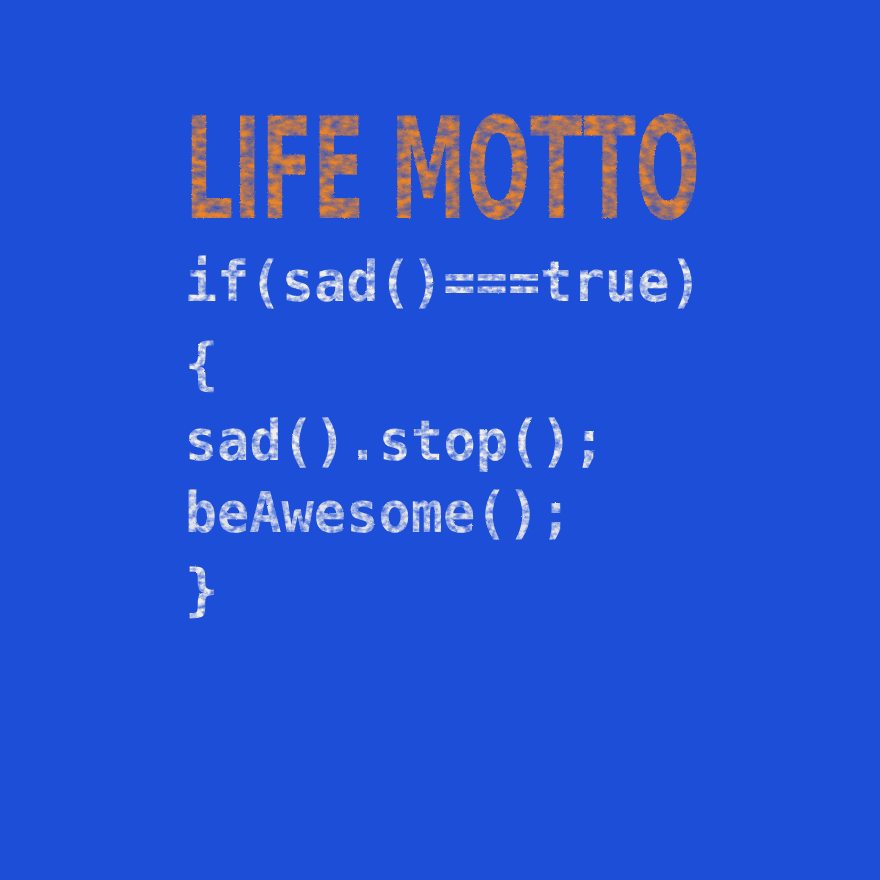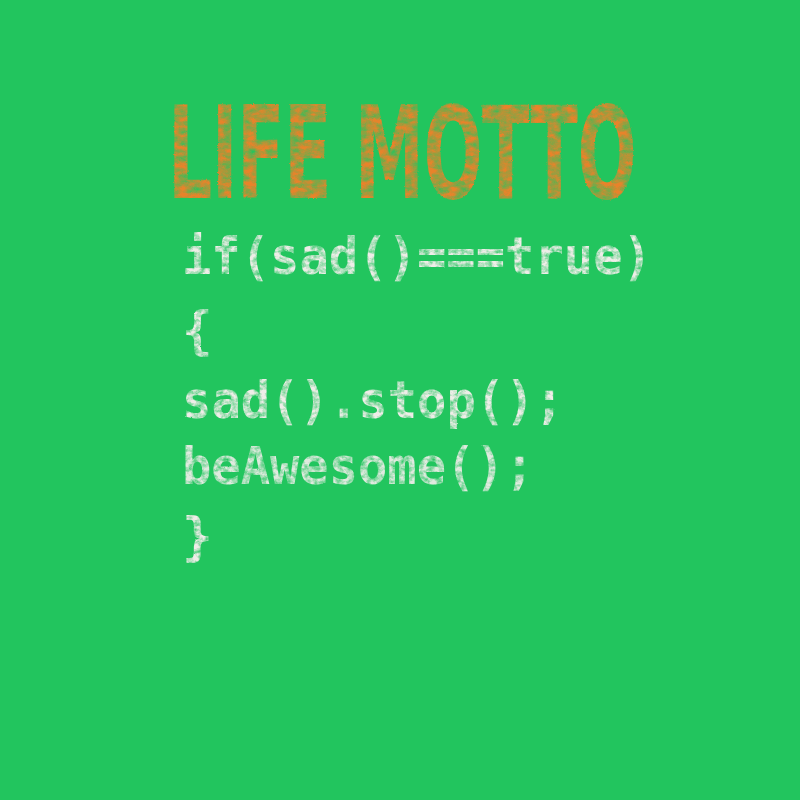--- a/index.html
+++ b/index.html
@@ -40,21 +40,21 @@
     font-family: "DejaVu Sans", "Liberation Sans", sans-serif;
     font-weight: 700;
     font-size: 128px;
     letter-spacing: -1px;
     fill: #e8832a;
   }
 
   
   #code-block {
     position: absolute;
-    left: 180px;
+    left: 166px;
     top: 222px;
     width: 620px;
     height: 350px;
   }
   #code-svg {
     display: block;
     width: 620px;
     height: 350px;
     overflow: visible;
   }
@@ -97,21 +97,21 @@
                 0 0 0 0 0
                 0 0 0 0 0
                 1.6 0 0 0 -0.52" result="grainAlpha"></feColorMatrix>
       <feComposite in="SourceGraphic" in2="grainAlpha" operator="out" result="punched"></feComposite>
       <feTurbulence type="fractalNoise" baseFrequency="0.7" numOctaves="3" seed="5" result="edgeNoise"></feTurbulence>
       <feDisplacementMap in="punched" in2="edgeNoise" scale="1.5" xChannelSelector="R" yChannelSelector="G"></feDisplacementMap>
     </filter>
   </defs>
 </svg>
 
-<div id="poster" style="background: #22c55e;">
+<div id="poster" style="background: #1d4ed8;">
 
   <div id="title-block">
     <svg id="title-svg" viewBox="0 0 600 120">
       <text class="title-text" x="0" y="98" textLength="468" lengthAdjust="spacingAndGlyphs" filter="url(#speckle-title)" style="fill: rgb(232, 131, 42);">LIFE MOTTO</text>
     </svg>
   </div>
 
   <div id="code-block">
     <svg id="code-svg" viewBox="0 0 620 350">
       <g filter="url(#speckle-code)">

